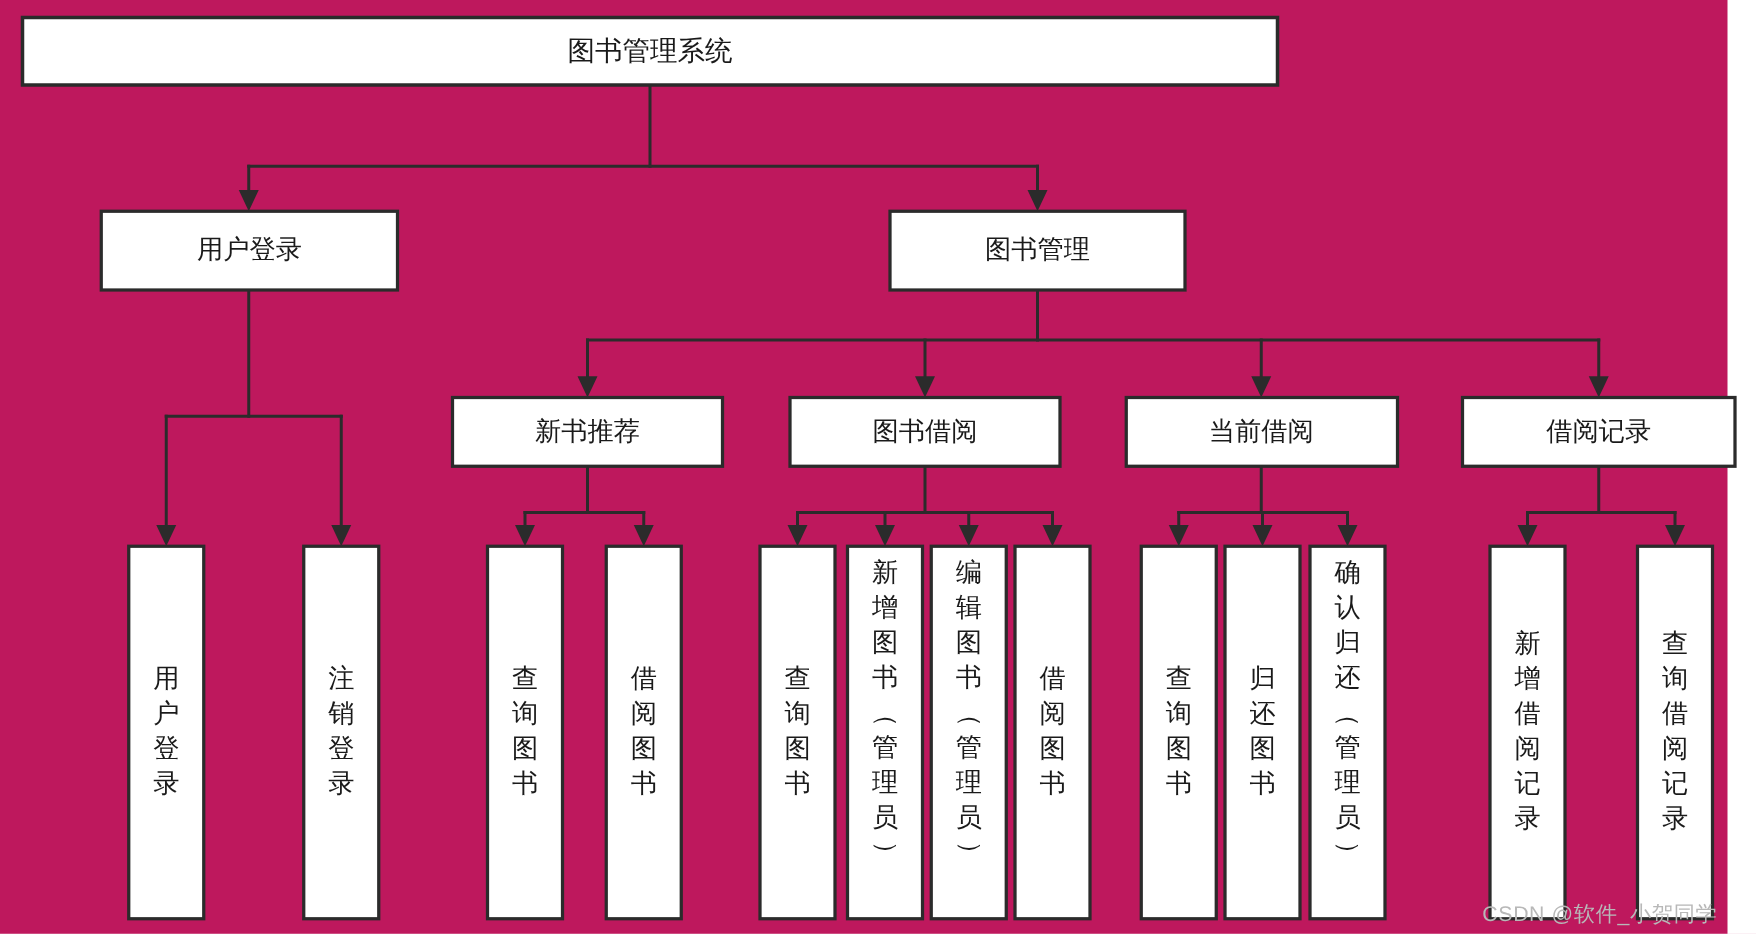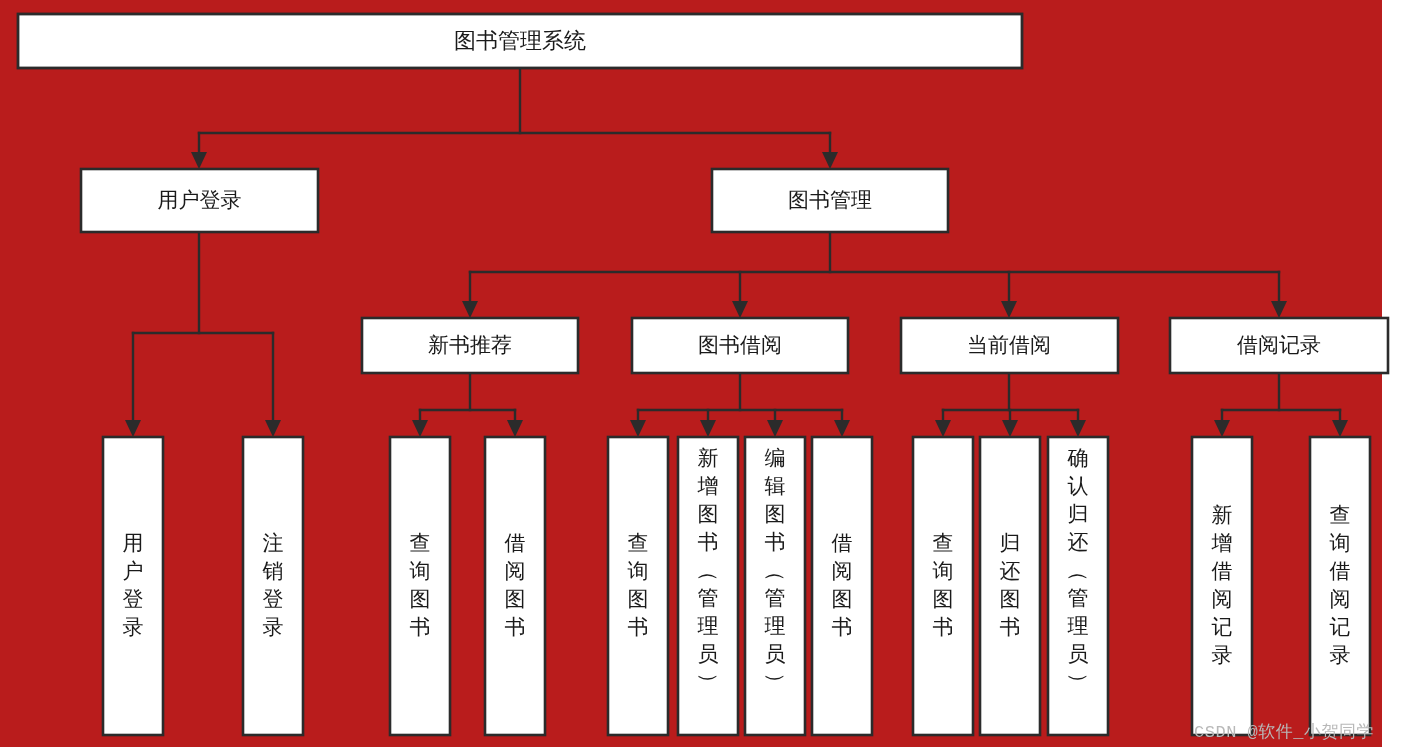--- a/index.html
+++ b/index.html
@@ -11,21 +11,21 @@
   body {
     width: 1405px;
     height: 747px;
     overflow: hidden;
     font-family: "DejaVu Sans", "Liberation Sans", sans-serif;
   }
   #diagram-root {
     position: relative;
     width: 1382px;
     height: 747px;
-    background: #b91c1c;
+    background: #be185d;
     text-align: center;
   }
   svg.tree-canvas {
     position: absolute;
     left: 0;
     top: 0;
     width: 1405px;
     height: 747px;
     display: block;
   }
@@ -69,21 +69,21 @@
     font-size: 21px;
     text-anchor: middle;
     dominant-baseline: middle;
   }
   .watermark {
     position: absolute;
     right: 8px;
     bottom: 4px;
     color: #b8b8b8;
     font-size: 17px;
-    font-family: Liberation Mono, monospace;
+    font-family: Liberation Sans, sans-serif;
     white-space: nowrap;
     letter-spacing: 0.5px;
   }
 </style>
 </head>
 <body>
 
 <div id="diagram-root">
 
   <svg class="tree-canvas" viewBox="0 0 1405 747">

